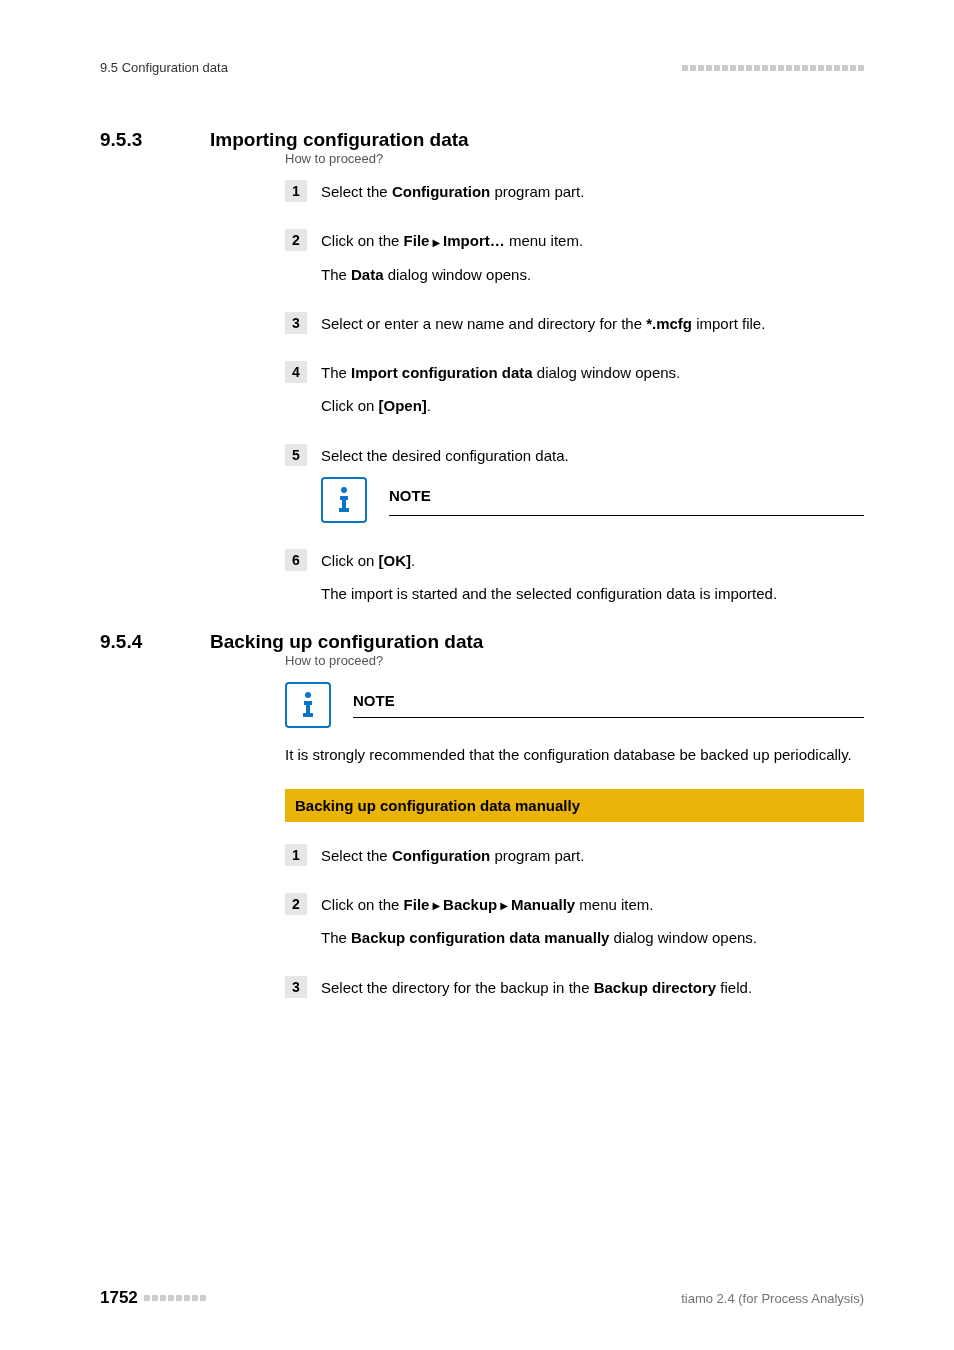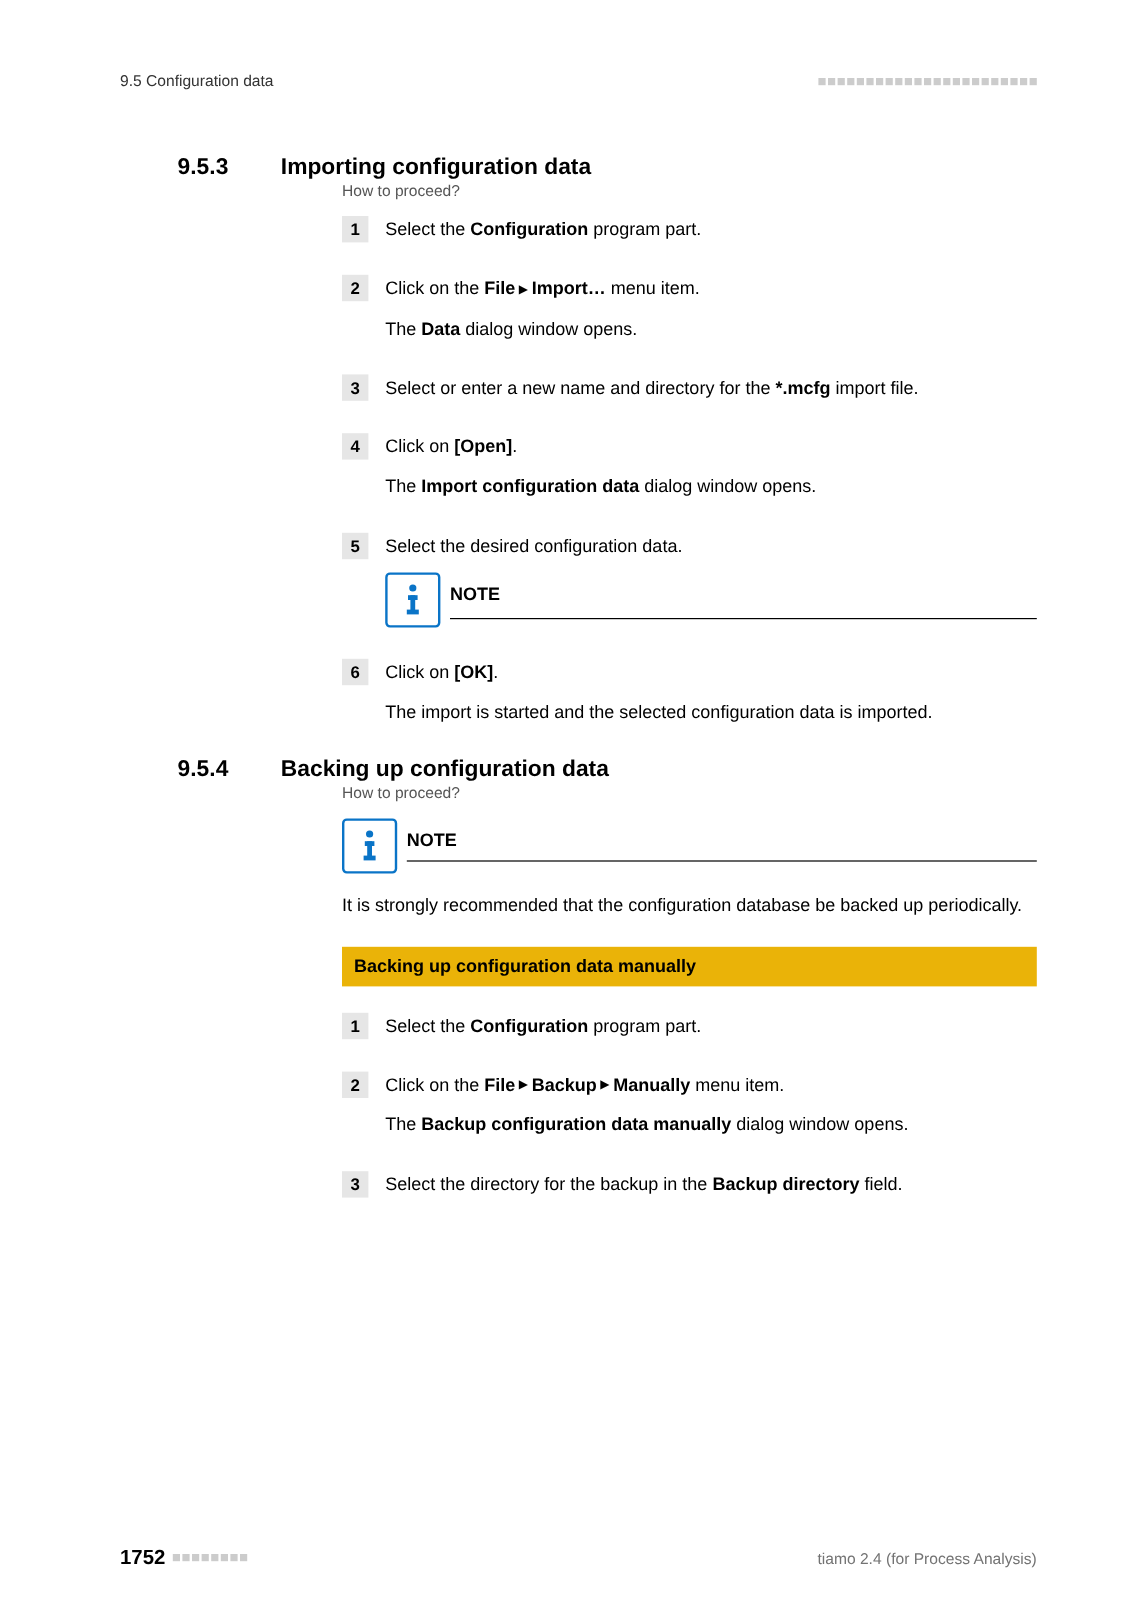--- a/index.html
+++ b/index.html
@@ -33,22 +33,21 @@
     gap: 2px;
   }
   .header-sq {
     width: 6px;
     height: 6px;
     background: #ccc;
   }
   .section-row {
     display: flex;
     align-items: baseline;
-    gap: 24px;
-    margin-left: 48px;
+    gap: 48px;
   }
   .section-num {
     font-size: 19px;
     font-weight: 700;
     min-width: 62px;
   }
   .section-title {
     font-size: 19px;
     font-weight: 700;
   }
@@ -88,21 +87,21 @@
   }
   .step-body p:last-child {
     margin-bottom: 0;
   }
   .note-box {
     margin-top: 10px;
   }
   .note-head {
     display: flex;
     align-items: center;
-    gap: 8px;
+    gap: 22px;
   }
   .note-icon {
     width: 42px;
     height: 42px;
     border: 2px solid #0a74c7;
     border-radius: 4px;
     display: flex;
     align-items: center;
     justify-content: center;
     flex-shrink: 0;
@@ -237,22 +236,22 @@
     <div class="step">
       <div class="step-num">3</div>
       <div class="step-body">
         <p><span>Select or enter a new name and directory for the </span><b>*.mcfg</b><span> import file.</span></p>
       </div>
     </div>
 
     <div class="step">
       <div class="step-num">4</div>
       <div class="step-body">
+        <p><span>The </span><b>Import configuration data</b><span> dialog window opens.</span></p>
         <p><span>Click on </span><b>[Open]</b><span>.</span></p>
-        <p><span>The </span><b>Import configuration data</b><span> dialog window opens.</span></p>
       </div>
     </div>
 
     <div class="step">
       <div class="step-num">5</div>
       <div class="step-body">
         <p>Select the desired configuration data.</p>
         <div class="note-box">
           <div class="note-head">
             <div class="note-icon">

